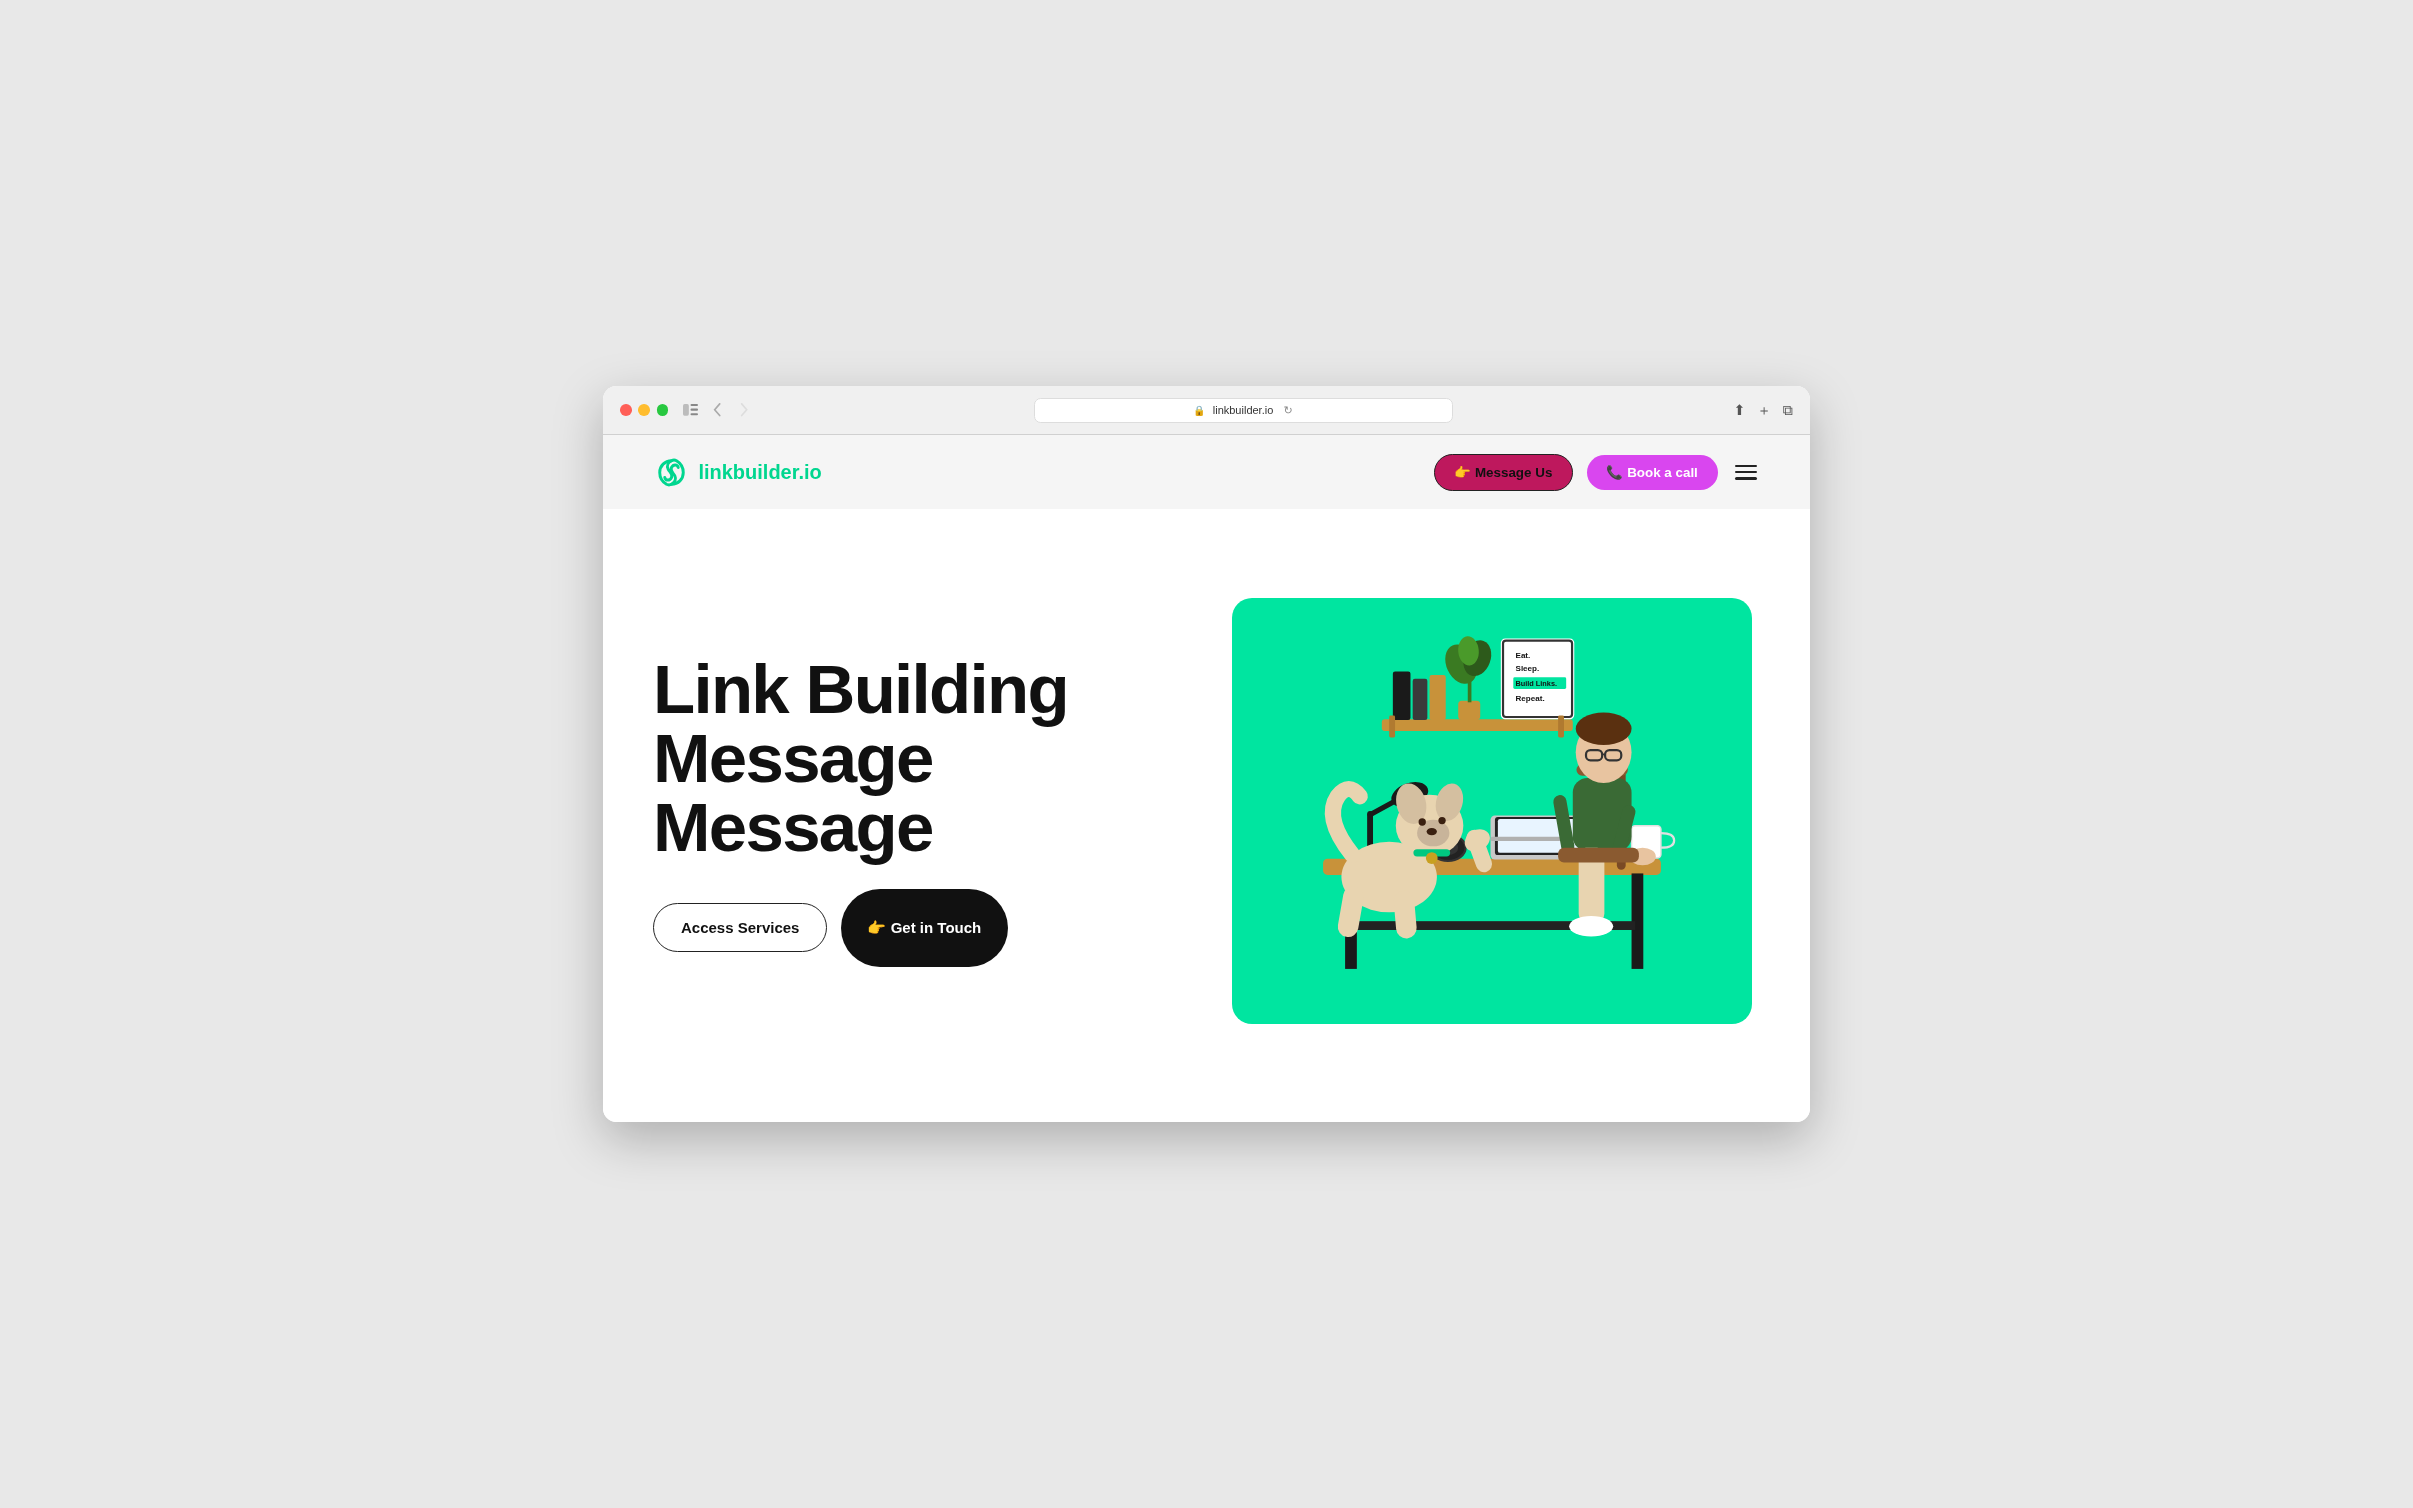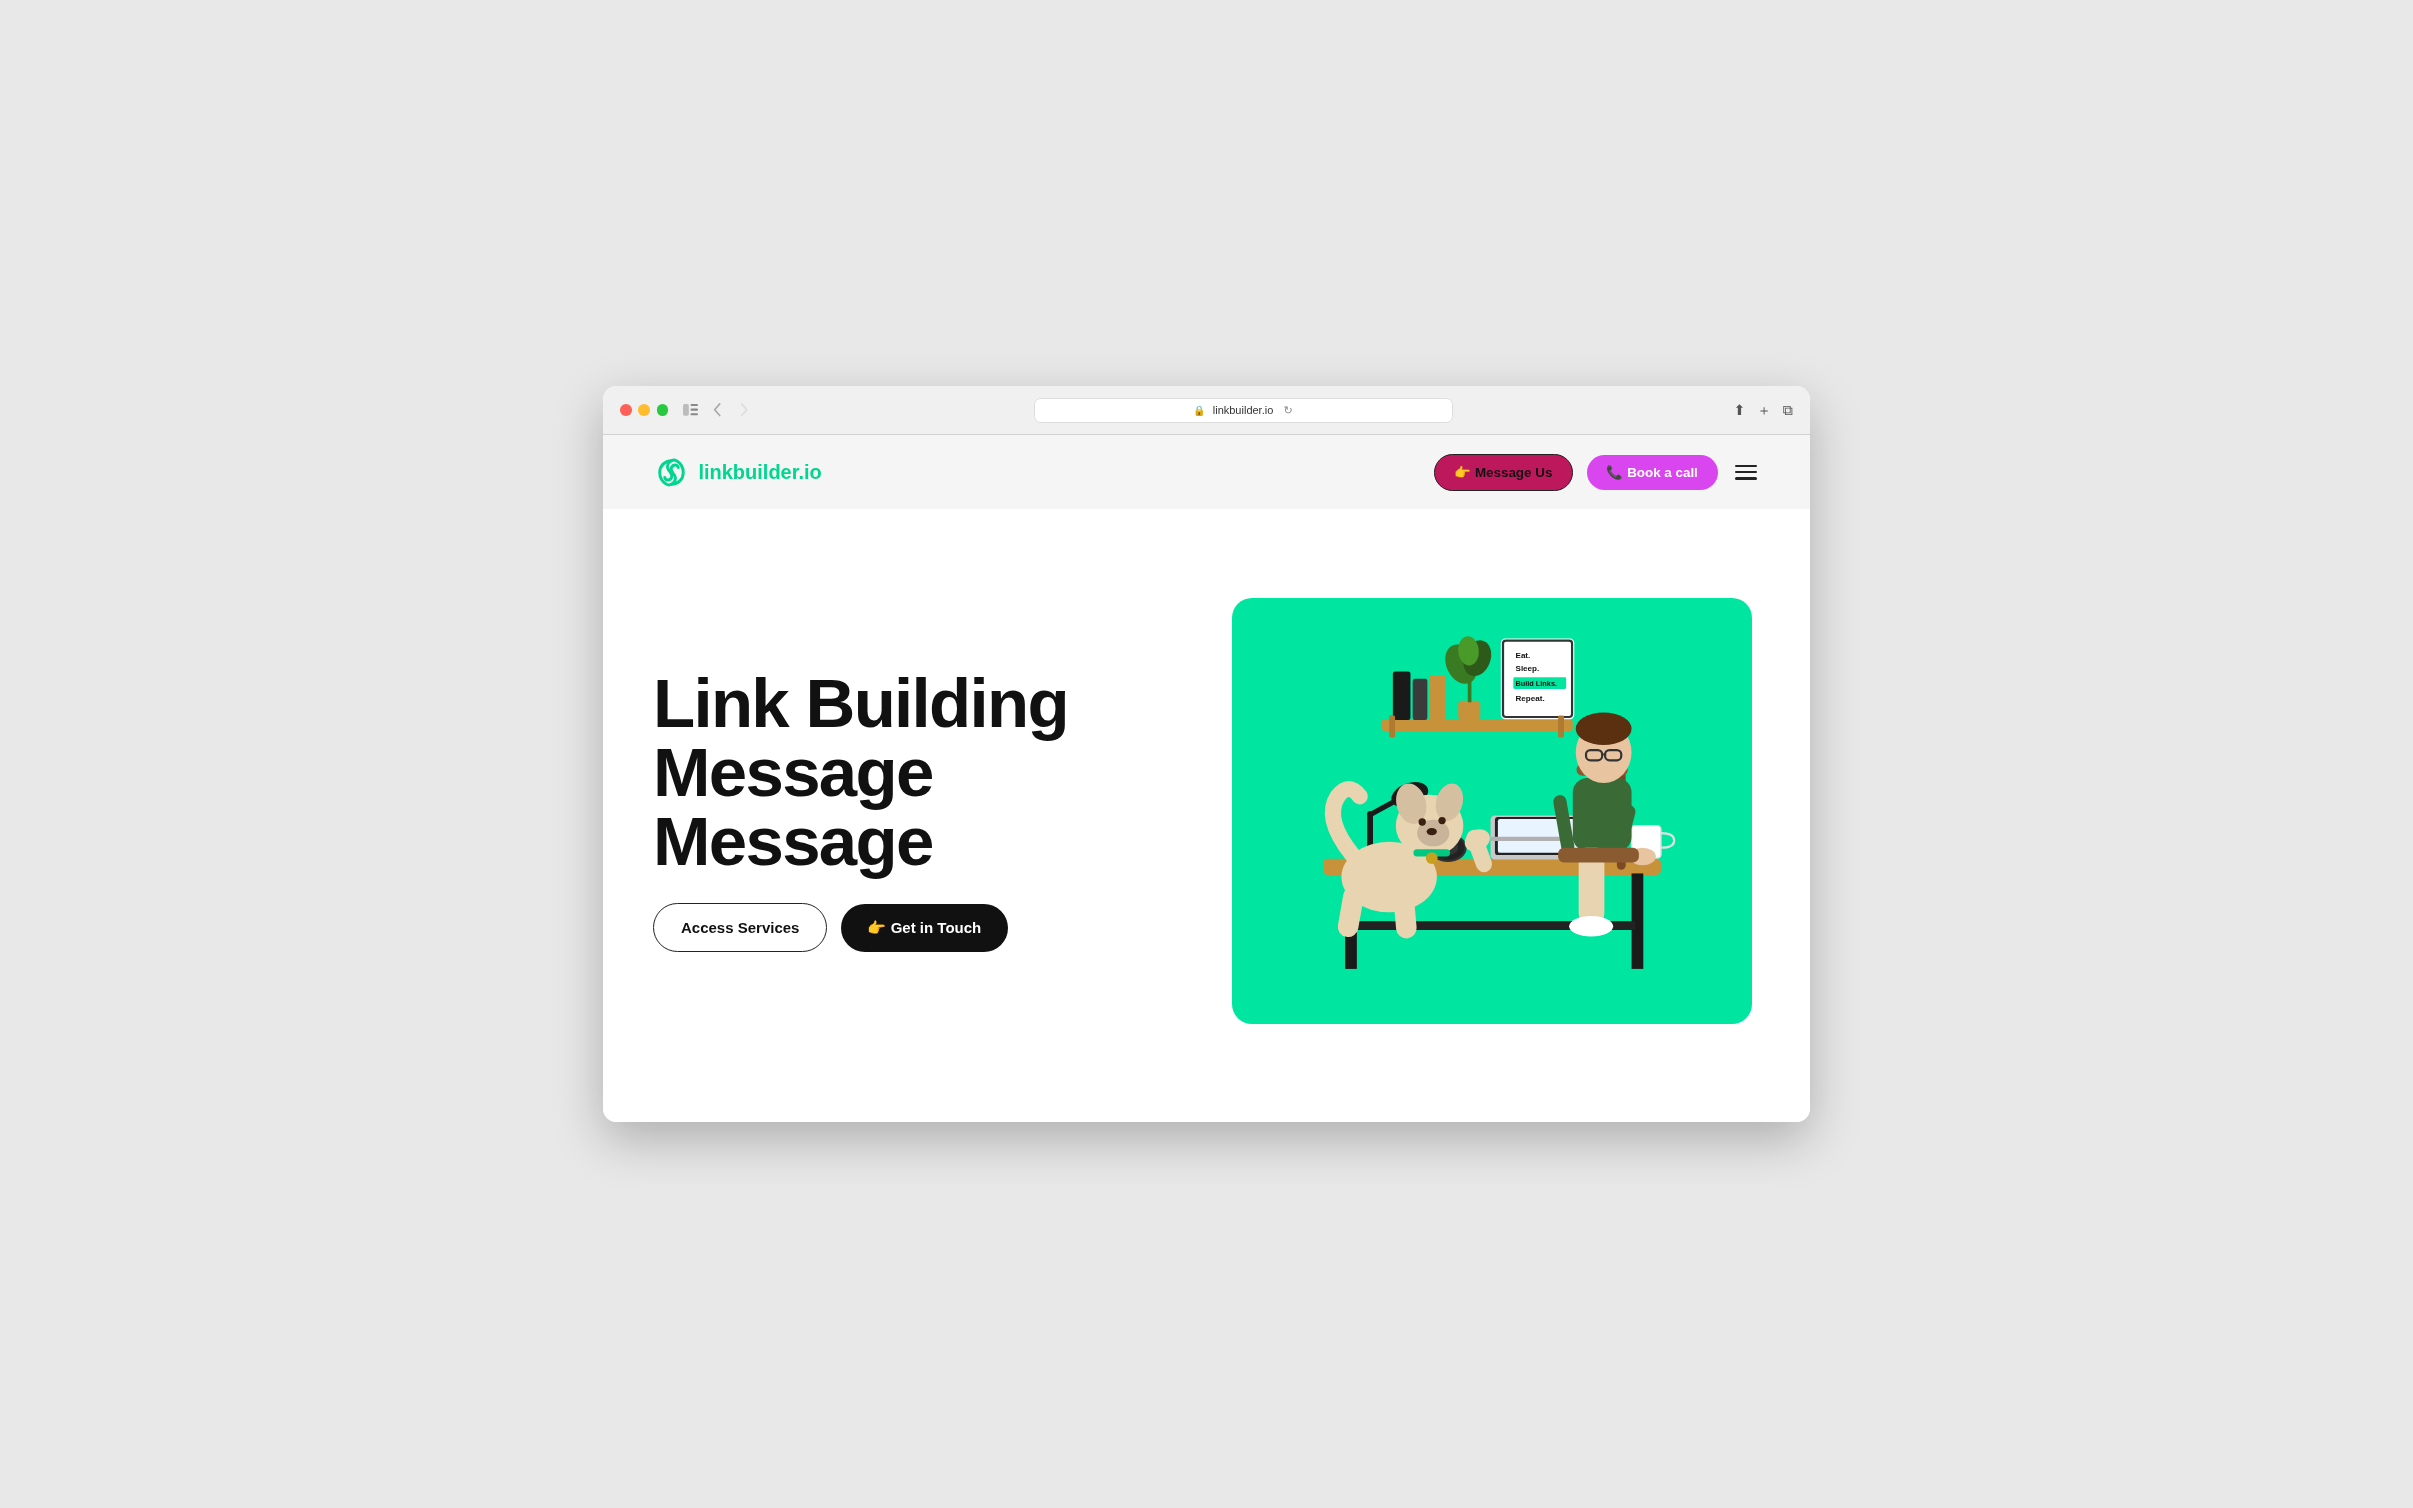--- a/index.html
+++ b/index.html
@@ -238,21 +238,21 @@
       font-size: 15px;
       font-weight: 600;
       cursor: pointer;
       color: #111;
     }
 
     .btn-touch {
       display: flex;
       align-items: center;
       gap: 6.7px;
-      padding: 15px 27px;
+      padding: 30px 27px;
       border: none;
       border-radius: 42px;
       background: #111;
       font-size: 15px;
       font-weight: 600;
       cursor: pointer;
       color: white;
     }
 
     

